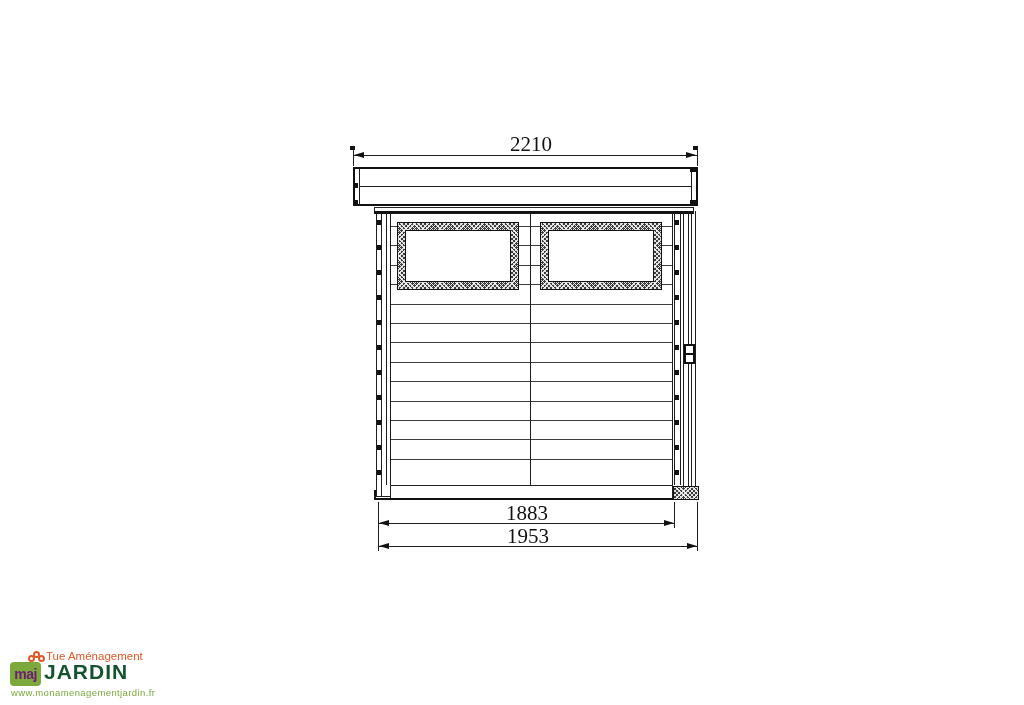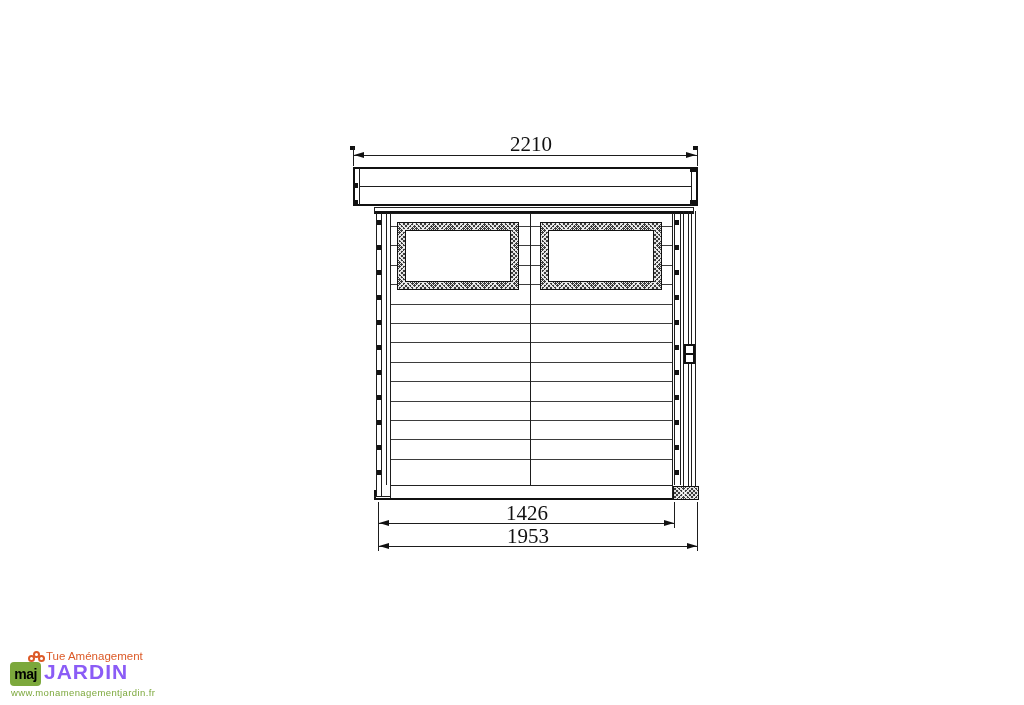--- a/index.html
+++ b/index.html
@@ -31,27 +31,27 @@
   .floor{position:absolute;left:390px;top:485px;width:283px;height:15px;background:#fff;
          border:1px solid #222;border-bottom:2px solid #111;box-sizing:border-box;}
   .step{position:absolute;left:374px;top:490px;width:17px;height:10px;
         border-left:2px solid #111;border-bottom:2px solid #111;box-sizing:border-box;}
   .block{position:absolute;left:673px;top:486px;width:26px;height:14px;border:1px solid #111;box-sizing:border-box;}
   .handle{position:absolute;left:684px;top:344px;width:11px;height:20px;border:2px solid #111;
           background:#fff;box-sizing:border-box;}
   .handle div{position:absolute;left:0;right:0;top:7px;height:2px;background:#111;}
   
   .logo-square{position:absolute;left:10px;top:662px;width:31px;height:24px;background:#7CA83C;
-        border-radius:4px;color:#000000;font-weight:bold;font-size:14px;letter-spacing:-0.5px;
+        border-radius:4px;color:#701a75;font-weight:bold;font-size:14px;letter-spacing:-0.5px;
         display:flex;align-items:center;justify-content:center;}
   .clover{position:absolute;left:28px;top:651px;width:17px;height:12px;}
   .clover i{position:absolute;width:7px;height:7px;border:2px solid #DC5A28;border-radius:50%;
         box-sizing:border-box;background:#fff;}
   .brand-top{position:absolute;left:46px;top:650px;font-size:11.5px;color:#DC5A28;white-space:nowrap;}
-  .brand-main{position:absolute;left:44px;top:660px;font-size:21px;font-weight:bold;color:#8b5cf6;
+  .brand-main{position:absolute;left:44px;top:660px;font-size:21px;font-weight:bold;color:#14532d;
         letter-spacing:1px;white-space:nowrap;}
   .website{position:absolute;left:11px;top:687px;font-size:9.5px;color:#7CA83C;letter-spacing:0.4px;white-space:nowrap;}
 </style>
 </head>
 <body>
 
 <div id="page">
 
   <div>
 
@@ -112,21 +112,21 @@
     <div class="floor"></div>
     <div class="step"></div>
     <div class="ln" style="left:374px;top:496px;width:17px;height:1px;"></div>
     <div class="block hatch"></div>
 
     <div>
       <div class="ln" style="left:378px;top:502px;width:1px;height:49px;"></div>
       <div class="ln" style="left:674px;top:502px;width:1px;height:26px;"></div>
       <div class="ln" style="left:697px;top:502px;width:1px;height:49px;"></div>
 
-      <div class="dimtxt" style="left:527px;top:503px;">1426</div>
+      <div class="dimtxt" style="left:527px;top:503px;">1883</div>
       <div class="ln" style="left:379px;top:523px;width:295px;height:1px;"></div>
       <div class="ar ar-l" style="left:379px;top:520px;"></div>
       <div class="ar ar-r" style="left:664px;top:520px;"></div>
 
       <div class="dimtxt" style="left:528px;top:526px;">1953</div>
       <div class="ln" style="left:379px;top:546px;width:318px;height:1px;"></div>
       <div class="ar ar-l" style="left:379px;top:543px;"></div>
       <div class="ar ar-r" style="left:687px;top:543px;"></div>
     </div>
   </div>

